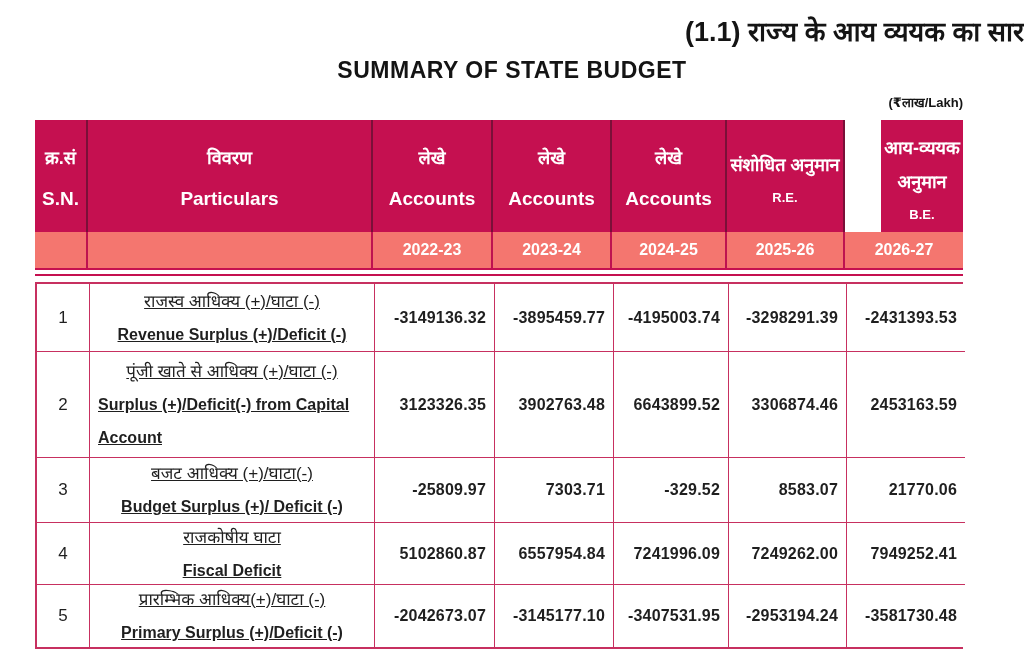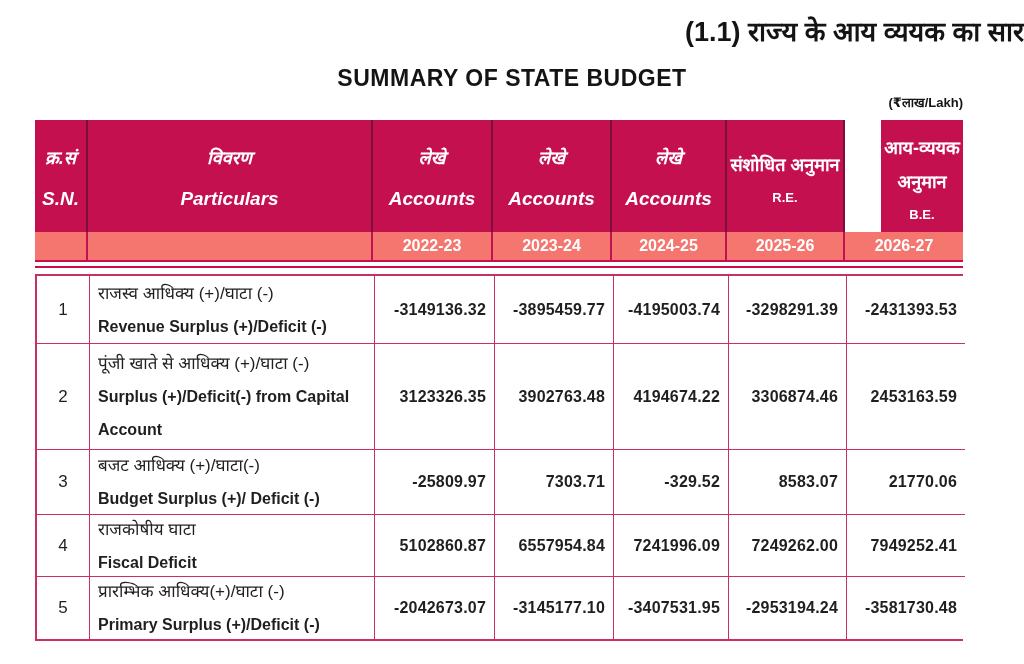--- a/index.html
+++ b/index.html
@@ -9,21 +9,21 @@
     font-family:"Liberation Sans","DejaVu Sans",sans-serif;
     color:#1f1f1f;
   }
   .page { position:relative; width:1024px; height:664px; background:#fff; overflow:hidden; }
 
   .title-hi {
     padding-top:12px; text-align:right;
     font-size:27px; font-weight:bold; color:#141414;
   }
   .title-en {
-    margin-top:16px; text-align:center;
+    margin-top:8px; text-align:center;
     font-size:23px; font-weight:bold; color:#141414; letter-spacing:0.5px;
   }
   .unit-note {
     position:absolute; top:93px; right:61px;
     font-size:13px; font-weight:bold; color:#141414;
   }
 
   .budget-table { position:absolute; left:35px; top:120px; width:928px; }
 
   .grid7 { display:grid; grid-template-columns:53px 285px 120px 119px 115px 118px 118px; }
@@ -31,26 +31,26 @@
   
   .thead { height:112px; }
   .head-cell {
     background:#C51050; color:#ffffff;
     display:flex; flex-direction:column; align-items:center; justify-content:center;
     border-right:2px solid #7A1038; text-align:center; padding:4px 2px;
   }
   .head-cell:last-child { border-right:none;margin-left:36px; }
   .hc-hi { font-size:18px; font-weight:bold; line-height:30px; }
   .hc-en { font-size:19px; font-weight:bold; }
-  .gap-big  { row-gap:15px;font-style:italic; }
+  .gap-big  { row-gap:15px; }
   .gap-small .hc-hi { line-height:34px; }
   .gap-small .hc-en { font-size:13px; margin-top:8px; }
 
   
-  .yband { height:30px; border-bottom:2px solid #C51050; }
+  .yband { height:38px; border-bottom:2px solid #C51050; }
   .year-cell {
     background:#F4766F; color:#ffffff;
     display:flex; align-items:center; justify-content:center;
     font-size:16px; font-weight:bold;
     border-right:2px solid #BE1350;
   }
   .year-cell:last-child { border-right:none; }
 
   .spacer4 { height:4px; }
   .spacer6 { height:6px; }
@@ -63,21 +63,21 @@
   }
   .cell {
     border-right:1px solid #C73060;
     border-bottom:1px solid #C73060;
     display:flex; align-items:center;
     background:#fff;
   }
   .cell.col-last { border-right:none; }
   .cell.row-last { border-bottom:none; }
   .sn-cell { justify-content:center; font-size:17px; }
-  .p-cell { flex-direction:column; align-items:flex-start; justify-content:center; padding:0 8px; }
+  .p-cell { flex-direction:column; align-items:center; justify-content:center; padding:0 8px;text-decoration:underline; }
   .p-hi { font-size:17px; line-height:33px; }
   .p-en { font-size:16px; font-weight:bold; line-height:33px; }
   .v-cell { justify-content:flex-end; padding-right:8px; font-size:16px; font-weight:bold; letter-spacing:0.2px; }
 </style>
 </head>
 <body>
 
 <div class="page">
 
   <div class="title-hi">(1.1) राज्य के आय व्ययक का सार</div>
@@ -144,21 +144,21 @@
       <div class="cell v-cell">-3298291.39</div>
       <div class="cell v-cell col-last">-2431393.53</div>
 
       <div class="cell sn-cell">2</div>
       <div class="cell p-cell">
         <span class="p-hi">पूंजी खाते से आधिक्य (+)/घाटा (-)</span>
         <span class="p-en">Surplus (+)/Deficit(-) from Capital Account</span>
       </div>
       <div class="cell v-cell">3123326.35</div>
       <div class="cell v-cell">3902763.48</div>
-      <div class="cell v-cell">4194674.22</div>
+      <div class="cell v-cell">6643899.52</div>
       <div class="cell v-cell">3306874.46</div>
       <div class="cell v-cell col-last">2453163.59</div>
 
       <div class="cell sn-cell">3</div>
       <div class="cell p-cell">
         <span class="p-hi">बजट आधिक्य (+)/घाटा(-)</span>
         <span class="p-en">Budget Surplus (+)/ Deficit (-)</span>
       </div>
       <div class="cell v-cell">-25809.97</div>
       <div class="cell v-cell">7303.71</div>

